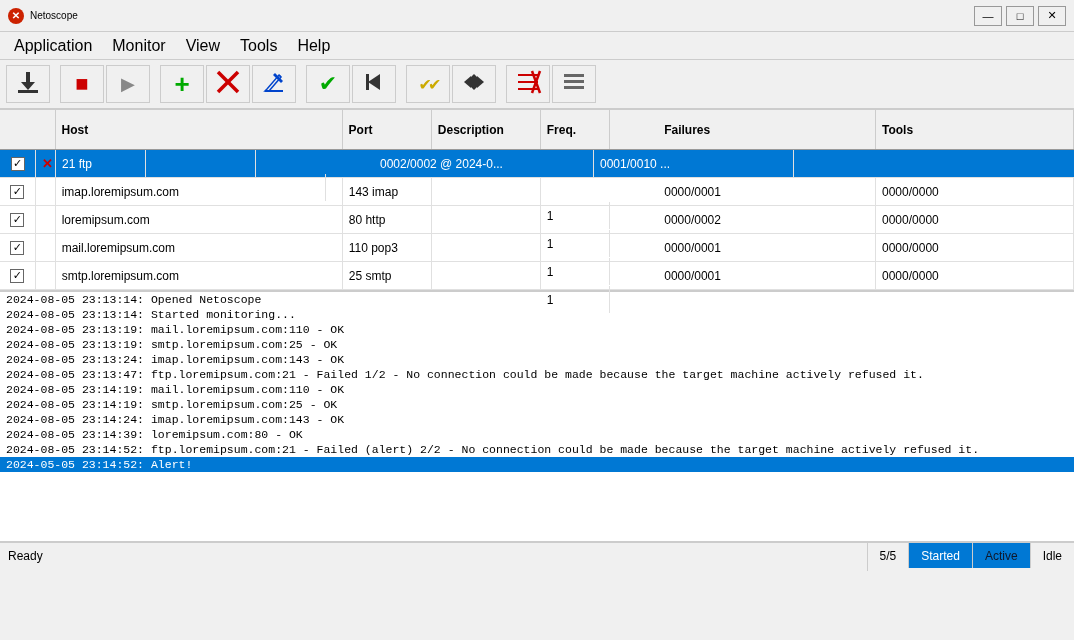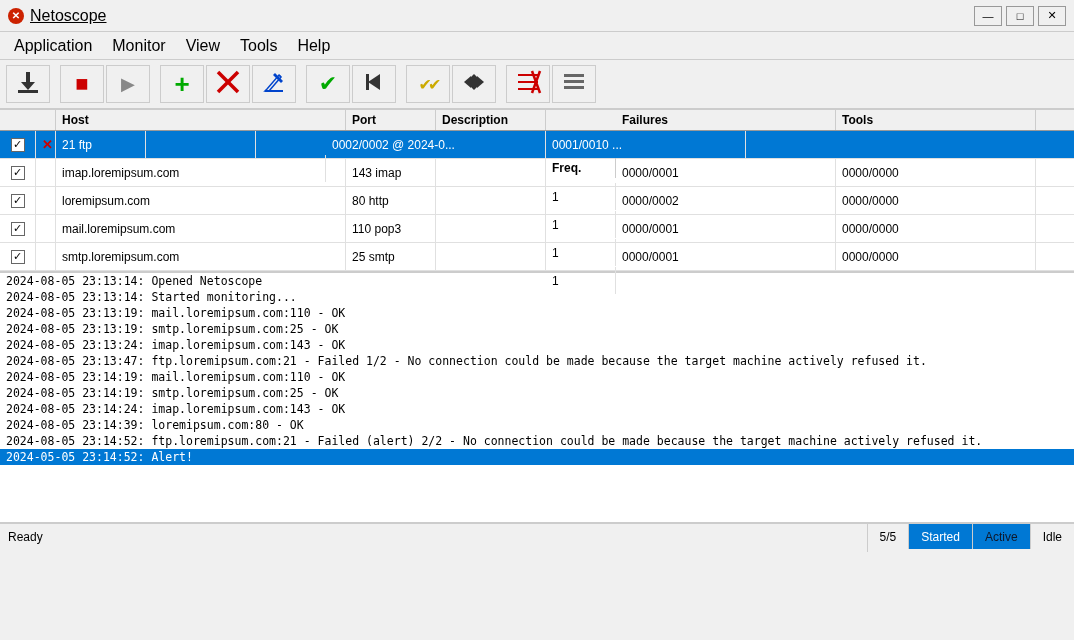--- a/index.html
+++ b/index.html
@@ -15,21 +15,21 @@
       border-bottom: 1px solid #ccc;
     }
     .title-bar-icon {
       width: 16px; height: 16px;
       background: #cc2200;
       border-radius: 50%;
       display: flex; align-items: center; justify-content: center;
       color: white; font-size: 10px; font-weight: bold;
       margin-right: 6px;
     }
-    .title-bar-title { flex: 1; font-size: 16px; color: #000; text-decoration: underline; }
+    .title-bar-title { flex: 1; font-size: 10px; color: #000; }
     .title-bar-controls { display: flex; gap: 4px; }
     .title-btn {
       width: 28px; height: 20px;
       background: #f0f0f0;
       border: 1px solid #999;
       cursor: pointer;
       display: flex; align-items: center; justify-content: center;
       font-size: 11px;
     }
 
@@ -71,36 +71,36 @@
 
     
     .table-container {
       background: white;
       border-bottom: 2px solid #ccc;
     }
     .table-header {
       display: flex;
       background: #f0f0f0;
       border-bottom: 1px solid #999;
-      height: 21px;
-      align-items: flex-start;
+      height: 40px;
+      align-items: flex-end;
     }
     .th {
       font-weight: bold;
       font-size: 12px;
       padding: 2px 6px;
       border-right: 1px solid #ccc;
       height: 100%;
       display: flex; align-items: center;
     }
     .col-host { width: 290px; }
     .col-port { width: 90px; }
     .col-desc { width: 110px; }
     .col-freq { width: 70px; margin-top: 48px; }
-    .col-fail { width: 220px; }
+    .col-fail { width: 220px; margin-left: 48px; }
     .col-alerts { width: 200px; }
 
     .table-row {
       display: flex;
       align-items: center;
       height: 28px;
       border-bottom: 1px solid #e0e0e0;
       cursor: pointer;
     }
     .table-row.selected { background: #0078d4; color: white; }
@@ -123,20 +123,21 @@
       height: 250px;
       overflow-y: auto;
       border-bottom: 1px solid #ccc;
       font-family: monospace;
       font-size: 11.5px;
     }
     .log-line {
       padding: 1px 6px;
       white-space: nowrap;
       color: #000;
+      font-family: Liberation Mono, monospace;
     }
     .log-line.alert-line {
       background: #0078d4;
       color: white;
     }
 
     
     .status-bar {
       background: #f0f0f0;
       display: flex;

